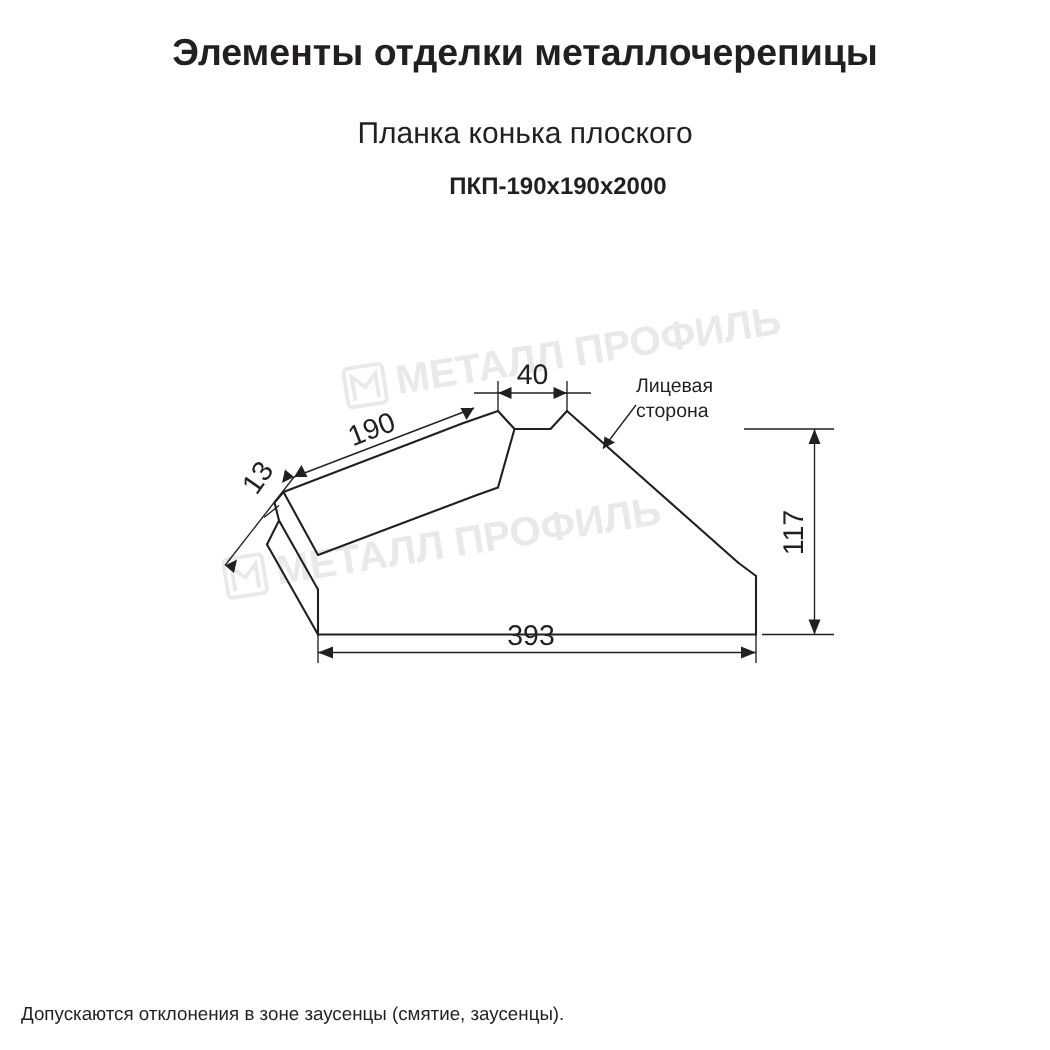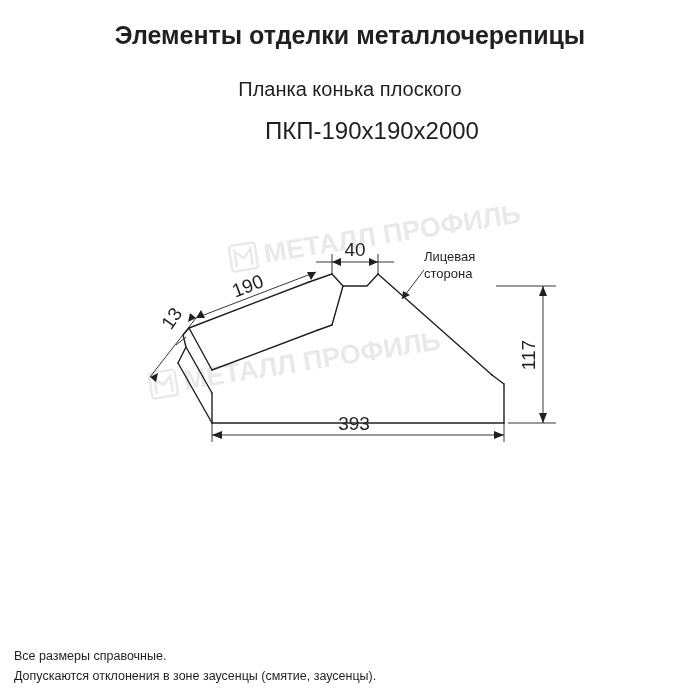--- a/index.html
+++ b/index.html
@@ -35,22 +35,22 @@
     line-height: 1.2;
   }
   .sub-title {
     font-size: 20px;
     font-weight: normal;
     margin: 13px;
     margin-top: 26px;
     line-height: 1.3;
   }
   .sub-title2 {
-    font-size: 24px;
-    font-weight: normal;
+    font-size: 16px;
+    font-weight: bold;
     margin: 0;
     margin-top: 8px;
     line-height: 1.3;
     padding-left: 44px;
   }
   .drawing {
     position: absolute;
     top: 170px;
     left: 0;
     width: 700px;
@@ -186,17 +186,16 @@
         <path d="M212 265 L504 265"></path>
         <path d="M212 265 L222 261 L222 269 Z" fill="#231f20" stroke="none"></path>
         <path d="M504 265 L494 261 L494 269 Z" fill="#231f20" stroke="none"></path>
       </g>
       <text class="dim-text" x="354" y="260" text-anchor="middle">393</text>
 
     </svg>
   </div>
 
   <div class="footer">
-    <div>Все размеры справочные.</div>
     <div>Допускаются отклонения в зоне заусенцы (смятие, заусенцы).</div>
   </div>
 
 </div>
 
 </body></html>

